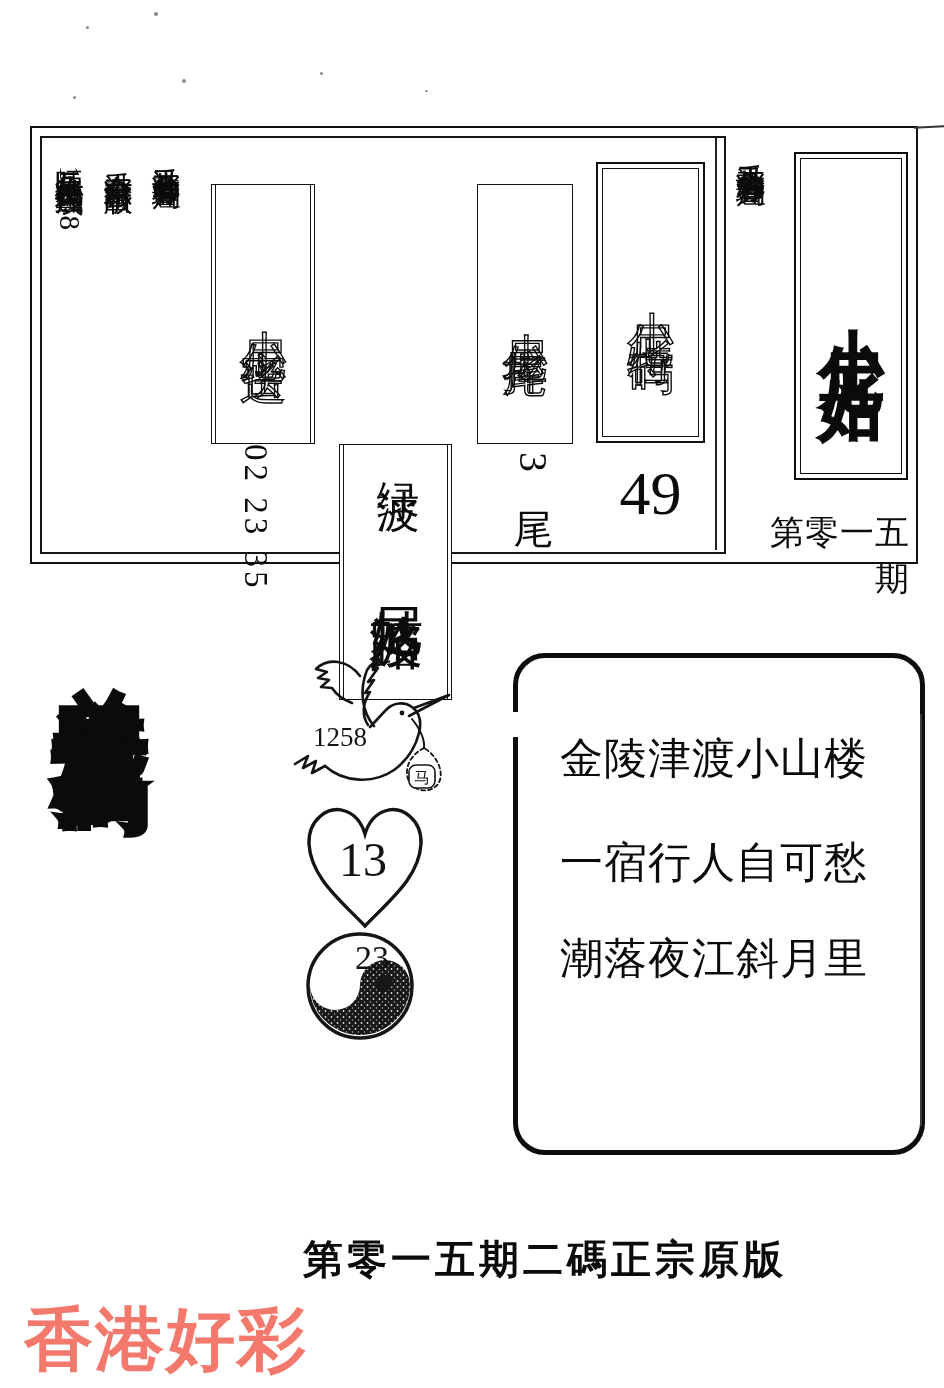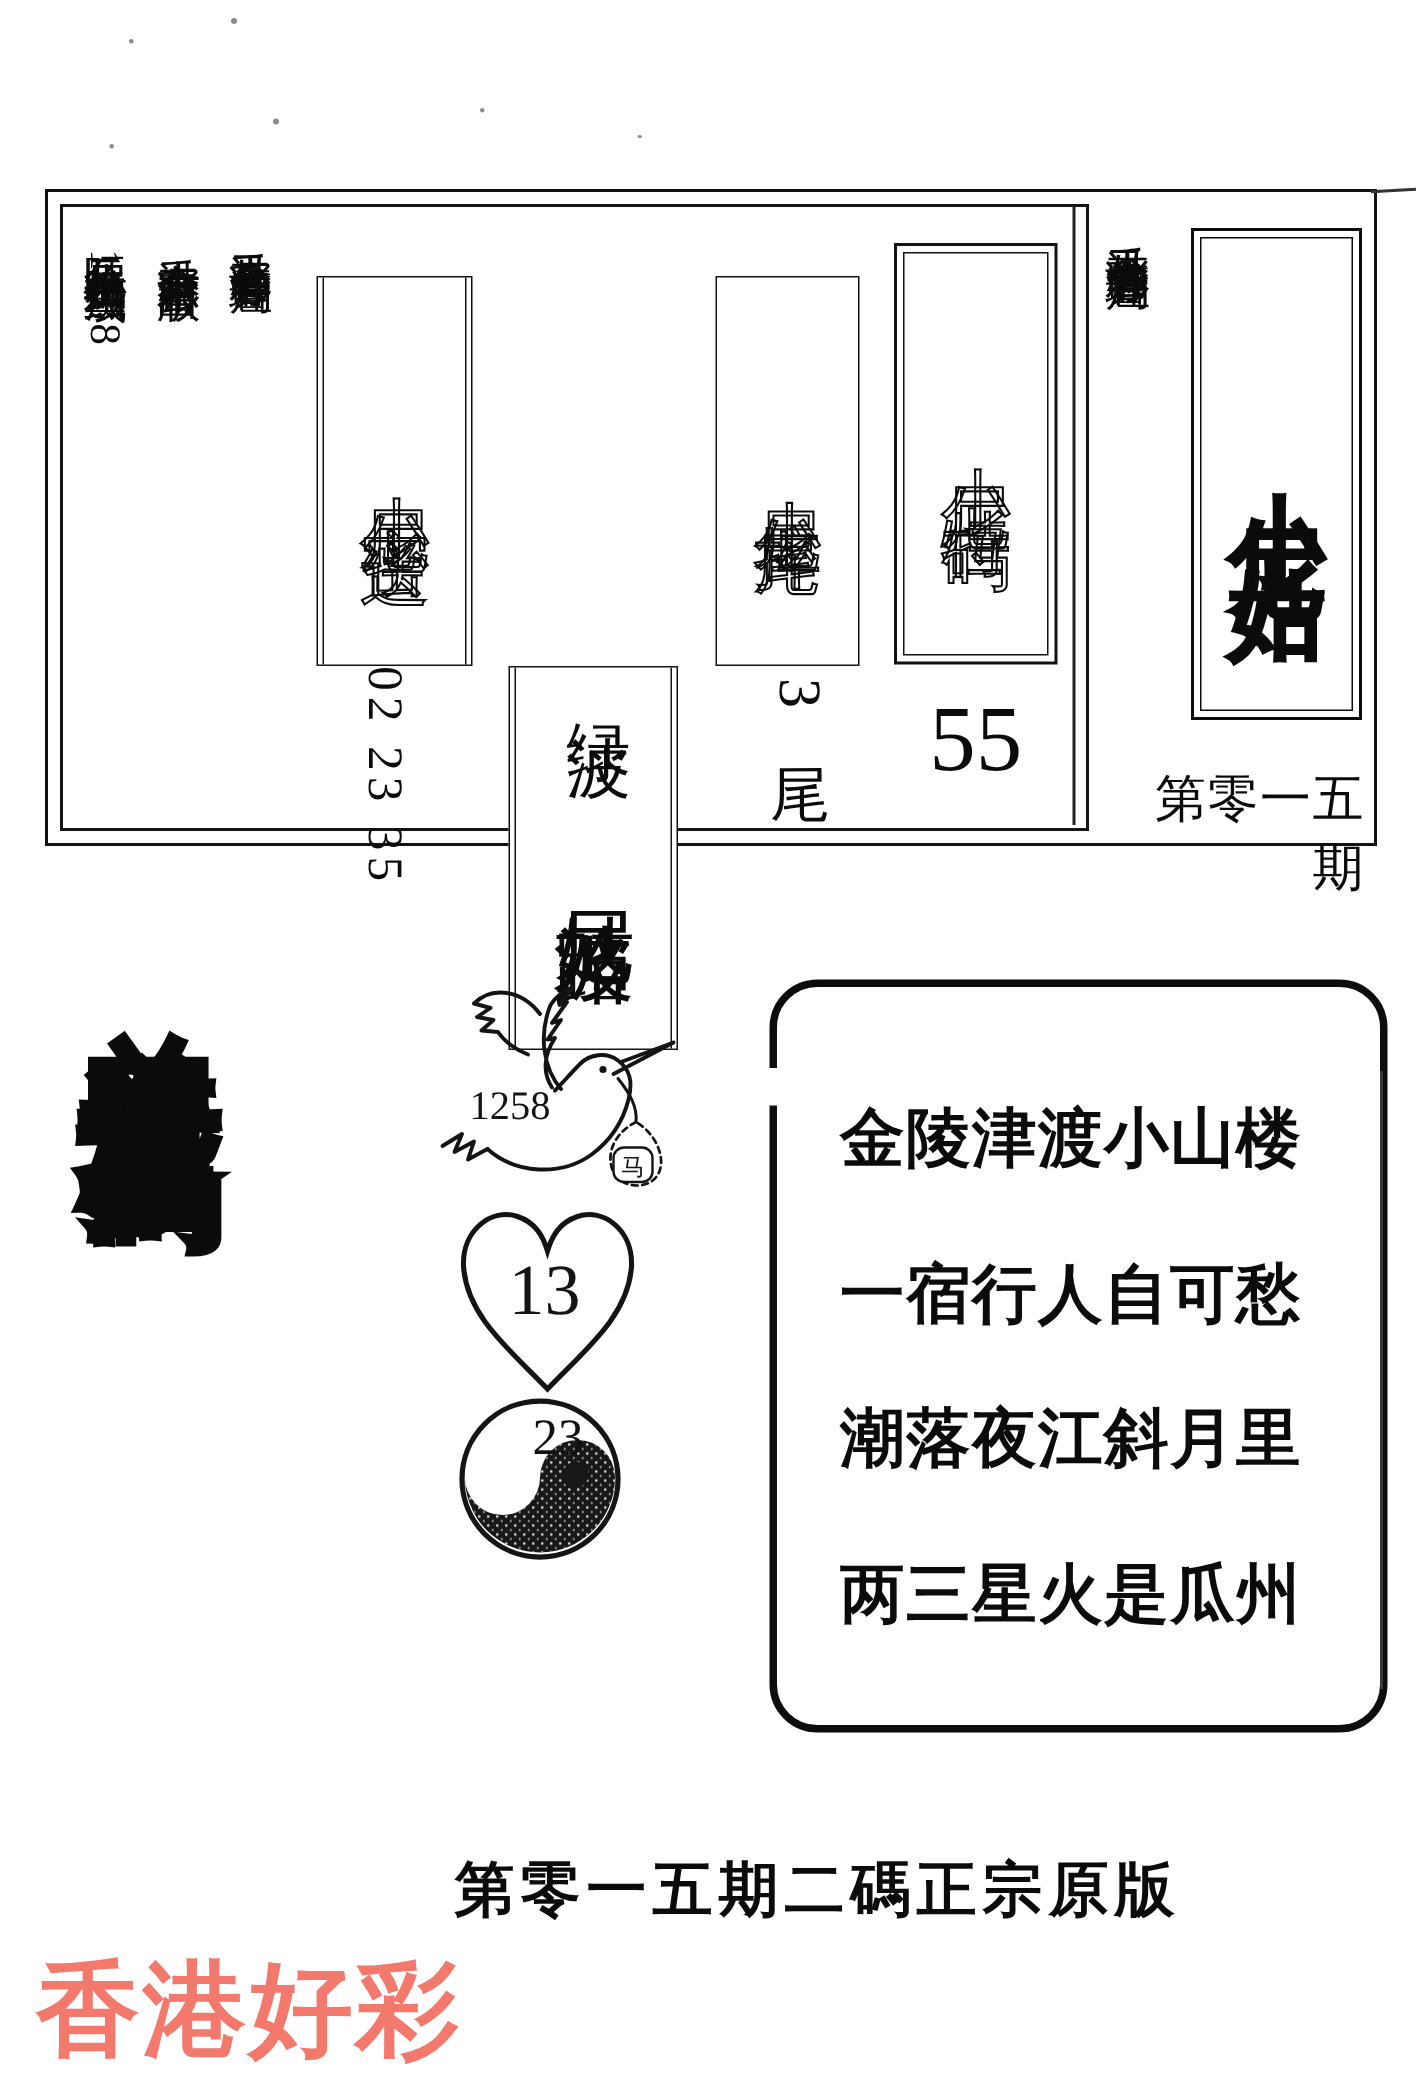--- a/index.html
+++ b/index.html
@@ -29,21 +29,21 @@
   .infocol{font-size:29px;letter-spacing:2px;line-height:1.06;}
 
   .panelbox{border:1.5px solid #121212;display:flex;align-items:center;justify-content:center;background:#fff;}
   .panelbox.sides{position:relative;}
   .panelbox.sides::after{content:"";position:absolute;top:0;bottom:0;left:3px;right:3px;
     border-left:1px solid #121212;border-right:1px solid #121212;pointer-events:none;}
   .panel-inner{border:1.5px solid #121212;display:flex;align-items:center;justify-content:center;}
 
   .poembox{left:513px;top:653px;width:402px;height:492px;border:5px solid #0d0d0d;border-radius:32px;}
   .gap{background:#ffffff;}
-  .poemline{left:538px;width:352px;text-align:center;font-size:43px;font-weight:bold;letter-spacing:1px;white-space:nowrap;}
+  .poemline{left:538px;width:352px;text-align:center;font-size:43px;font-weight:normal;letter-spacing:1px;white-space:nowrap;}
 
   .bigtitle{left:50px;top:614px;font-size:94px;font-weight:bold;letter-spacing:14px;
     font-family:"Liberation Sans",sans-serif;line-height:1.1;}
   .edition{left:237px;top:1232px;width:550px;text-align:right;font-size:40px;font-weight:bold;letter-spacing:4px;font-family:Liberation Mono, monospace;}
   .footer{left:24px;top:1294px;display:flex;align-items:baseline;gap:44px;
     font-family:"Liberation Sans",sans-serif;font-weight:bold;font-size:69px;letter-spacing:2px;white-space:nowrap;}
   .speck{border-radius:50%;background:#8a8a8a;}
   svg text{font-family:"Liberation Serif",serif;}
 </style>
 </head>
@@ -82,21 +82,21 @@
   <div class="abs panelbox" style="left:477px;top:184px;width:94px;height:258px;">
     <div class="v outline" style="font-size:44px;letter-spacing:8px;">小尼捽尾</div>
   </div>
   <div class="abs vm serif" style="left:506px;top:452px;font-size:40px;letter-spacing:8px;">3尾</div>
 
   <div class="abs" style="left:596px;top:162px;width:109px;height:281px;border:2px solid #111;padding:4px;box-sizing:border-box;">
     <div class="panel-inner" style="width:100%;height:100%;box-sizing:border-box;">
       <div class="v outline" style="font-size:46px;letter-spacing:14px;">小尼特码</div>
     </div>
   </div>
-  <div class="abs serif" style="left:596px;top:458px;width:109px;text-align:center;font-size:62px;">55</div>
+  <div class="abs serif" style="left:596px;top:458px;width:109px;text-align:center;font-size:62px;">49</div>
 
   <div class="abs v infocol" style="left:735px;top:140px;height:330px;font-size:30px;">香港马会彩券管理局：</div>
 
   <div class="abs" style="left:794px;top:152px;width:114px;height:328px;border:2.5px solid #0c0c0c;padding:4px;box-sizing:border-box;">
     <div style="width:100%;height:100%;border:1.5px solid #0c0c0c;box-sizing:border-box;display:flex;align-items:center;justify-content:center;">
       <div class="v serif midstroke" style="font-size:64px;font-weight:bold;letter-spacing:26px;">小尼姑</div>
     </div>
   </div>
 
   <div class="abs serif" style="left:742px;top:510px;width:168px;text-align:right;font-size:34px;letter-spacing:1px;">第零一五期</div>
@@ -149,21 +149,20 @@
   <div class="abs poembox"></div>
   <div class="abs gap" style="left:509px;top:712px;width:13px;height:25px;"></div>
   <div class="abs gap" style="left:906px;top:711px;width:13px;height:27px;"></div>
   <div class="abs gap" style="left:906px;top:1086px;width:13px;height:27px;"></div>
   <div class="abs gap" style="left:547px;top:1138px;width:23px;height:11px;"></div>
   <div class="abs" style="left:920px;top:714px;width:2px;height:412px;background:#3a3a3a;"></div>
 
   <div class="abs poemline" style="top:730px;">金陵津渡小山楼</div>
   <div class="abs poemline" style="top:834px;">一宿行人自可愁</div>
   <div class="abs poemline" style="top:930px;">潮落夜江斜月里</div>
-  <div class="abs poemline" style="top:1034px;">两三星火是瓜州</div>
 
   <div class="abs edition serif">第零一五期二碼正宗原版</div>
 
   <div class="abs footer" style="color: rgb(243, 121, 109);">
     <span>香港好彩</span>
   </div>
 
 </div>
 
 </body></html>

